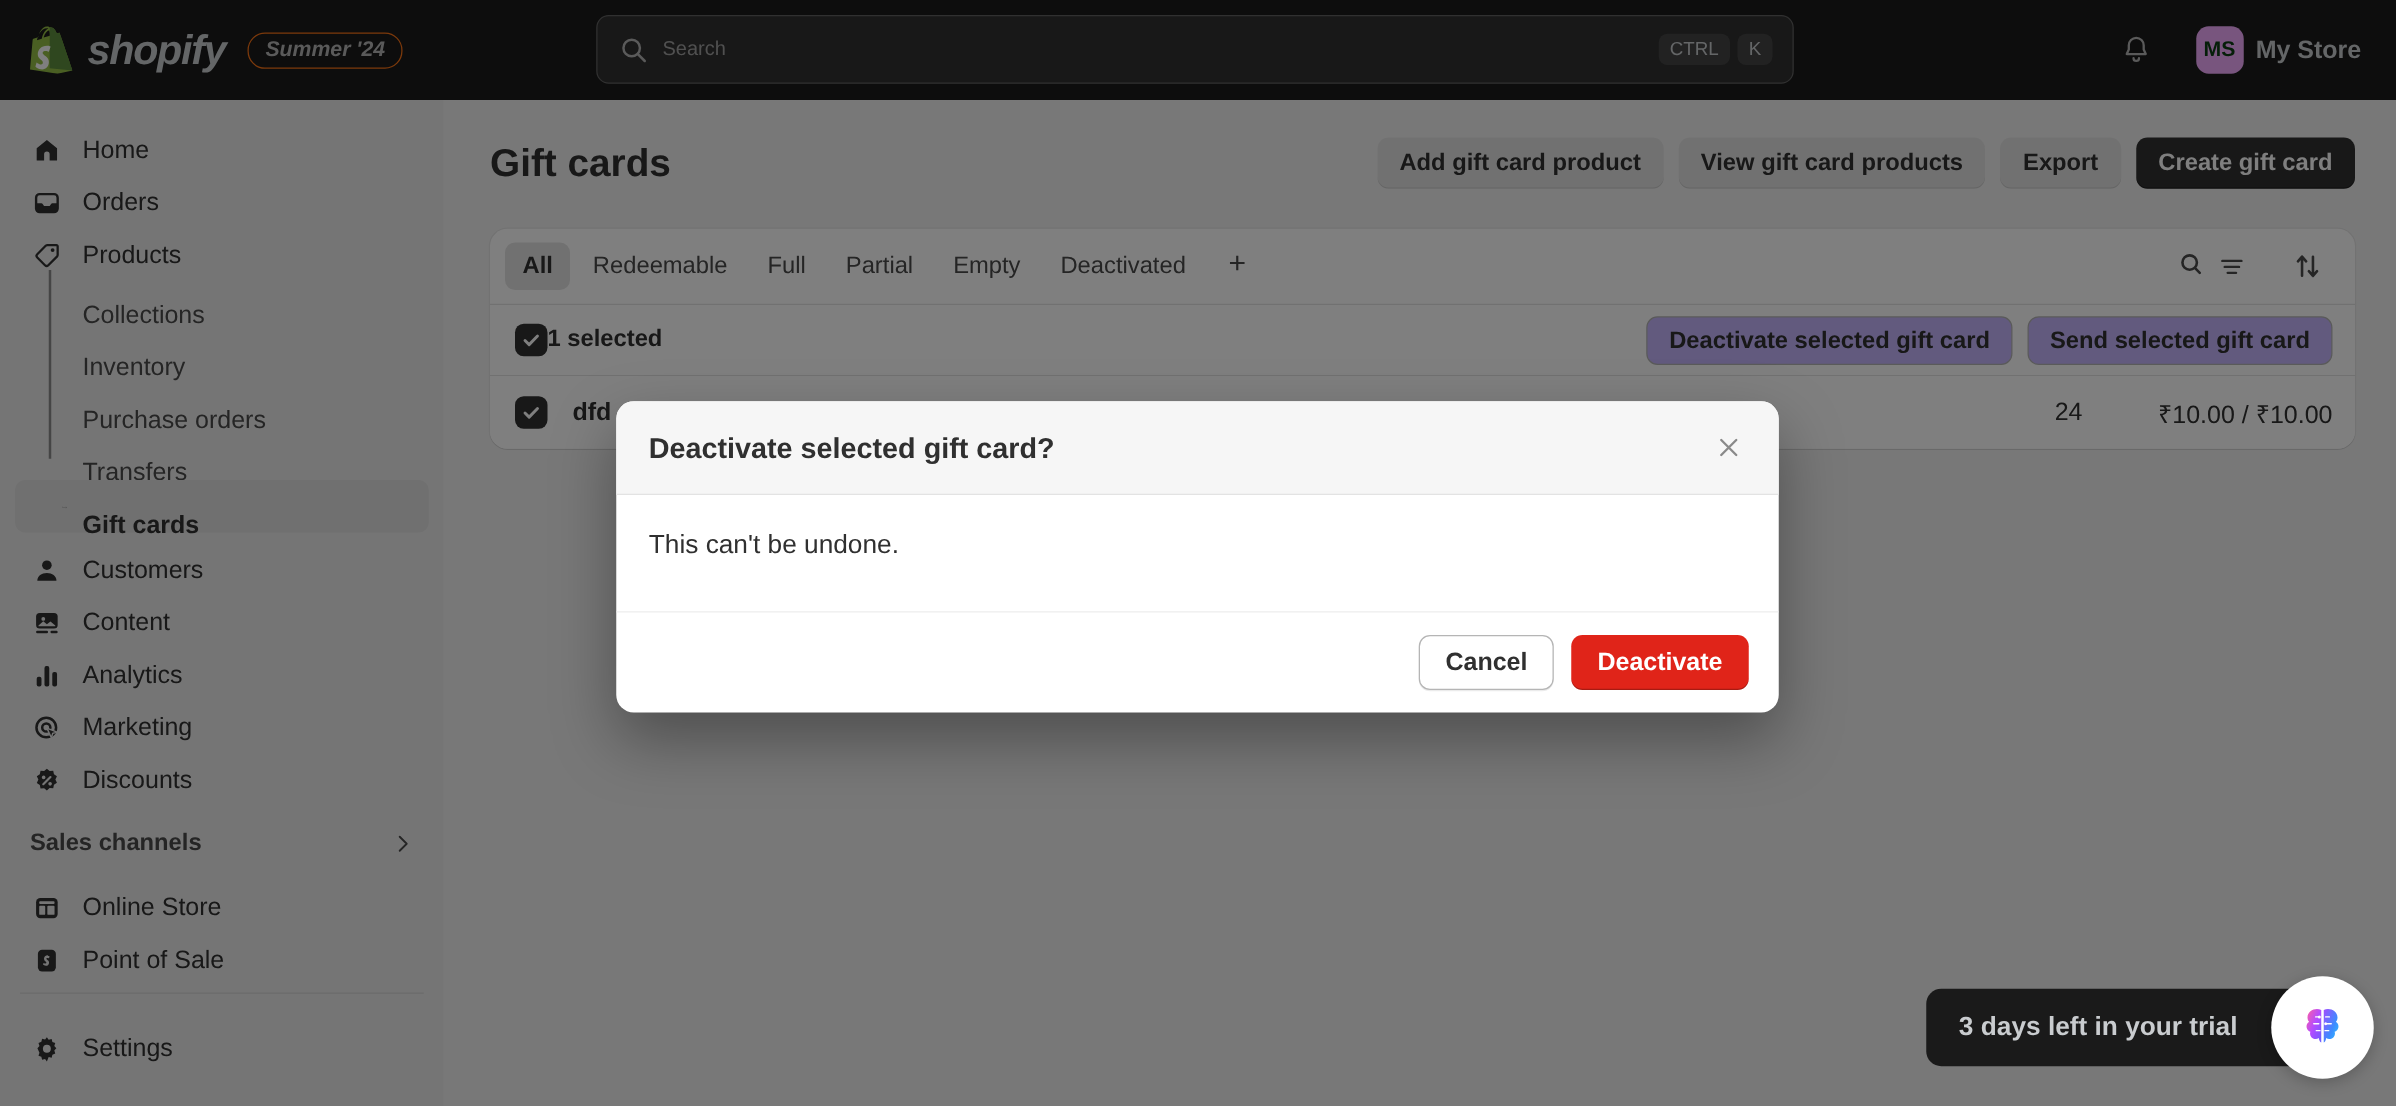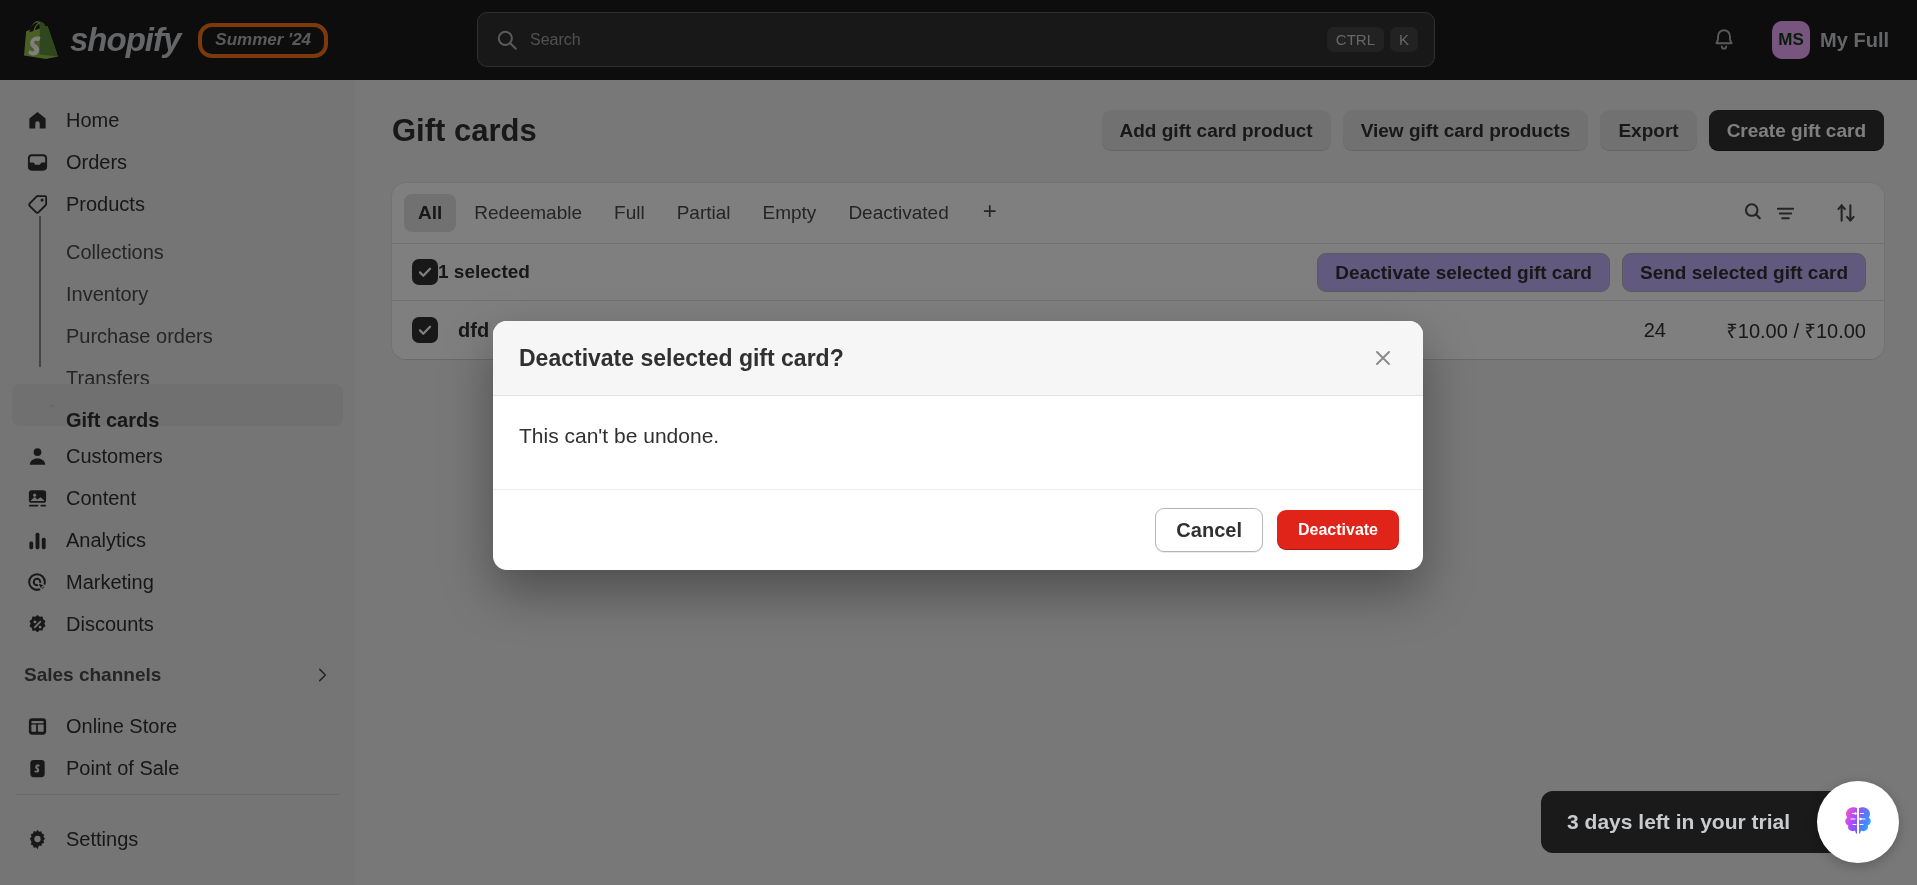--- a/index.html
+++ b/index.html
@@ -16,21 +16,21 @@
   .topbar {
     position: absolute; top: 0; left: 0; width: 1917px; height: 80px;
     background: #1a1a1a;
     display: flex; align-items: center;
     z-index: 40;
   }
   .brand { display: flex; align-items: center; gap: 12px; padding-left: 24px; }
   .shopify-bag { width: 34px; height: 38px; display: block; }
   .wordmark { font-size: 33px; font-weight: 700; font-style: italic; color: #c9cccf; letter-spacing: -1px; }
   .season-pill {
-    margin-left: 6px; padding: 3px 13px 4px; border: 4px solid #f97316;
+    margin-left: 6px; padding: 3px 13px 4px; border: 1px solid #f97316;
     border-radius: 14px; color: #b5b5b5; font-size: 17px; font-style: italic;
     font-weight: 600; white-space: nowrap;
   }
 
   .searchwrap { position: absolute; left: 477px; top: 12px; width: 958px; height: 55px; }
   .searchbox {
     width: 100%; height: 100%; background: #303030; border: 1px solid #616161;
     border-radius: 10px; display: flex; align-items: center; padding: 0 16px 0 18px;
   }
   .searchbox .mag { flex: 0 0 auto; margin-right: 12px; }
@@ -179,21 +179,21 @@
     display: flex; align-items: center; justify-content: flex-end; gap: 14px;
     height: 79px; padding: 0 24px;
   }
   .btn-cancel {
     background: #ffffff; color: #303030; font-size: 20px; font-weight: 600;
     border: 1px solid #b5b5b5; border-radius: 9px; padding: 11px 20px;
     cursor: pointer; line-height: 1;
     box-shadow: 0 1px 0 rgba(0,0,0,0.08);
   }
   .btn-danger {
-    background: #e02419; color: #ffffff; font-size: 16px; font-weight: 700;
+    background: #e02419; color: #ffffff; font-size: 20px; font-weight: 700;
     border: none; border-radius: 9px; padding: 12px 21px; cursor: pointer; line-height: 1;
     box-shadow: inset 0 -1px 0 rgba(0,0,0,0.25);
   }
 
   
   .toast {
     position: absolute; right: 49px; bottom: 32px; height: 62px;
     background: #1a1a1a; border-radius: 12px;
     display: flex; align-items: center; padding: 0 78px 0 26px;
     color: #c9cccf; font-size: 21px; font-weight: 700; white-space: nowrap;
@@ -236,21 +236,21 @@
 
     <div class="topright">
       <div class="bell-btn">
         <svg width="26" height="26" viewBox="0 0 24 24">
           <path d="M12 3a5.5 5.5 0 00-5.5 5.5v3.2L5 15h14l-1.5-3.3V8.5A5.5 5.5 0 0012 3z" fill="none" stroke="#b5b5b5" stroke-width="1.7" stroke-linejoin="round"></path>
           <path d="M10 18a2 2 0 004 0" fill="none" stroke="#b5b5b5" stroke-width="1.7" stroke-linecap="round"></path>
         </svg>
       </div>
       <div class="store-chip">
         <div class="avatar">MS</div>
-        <span class="store-name">My Full</span>
+        <span class="store-name">My Store</span>
       </div>
     </div>
   </div>
 
   <div class="sidebar">
     <div class="nav-item">
       <span class="ic">
         <svg width="23" height="23" viewBox="0 0 24 24">
             <path d="M12 3.2L3.5 10v10.3h6.2V15a2.3 2.3 0 114.6 0v5.3h6.2V10L12 3.2z" fill="#303030"></path>
           </svg>

